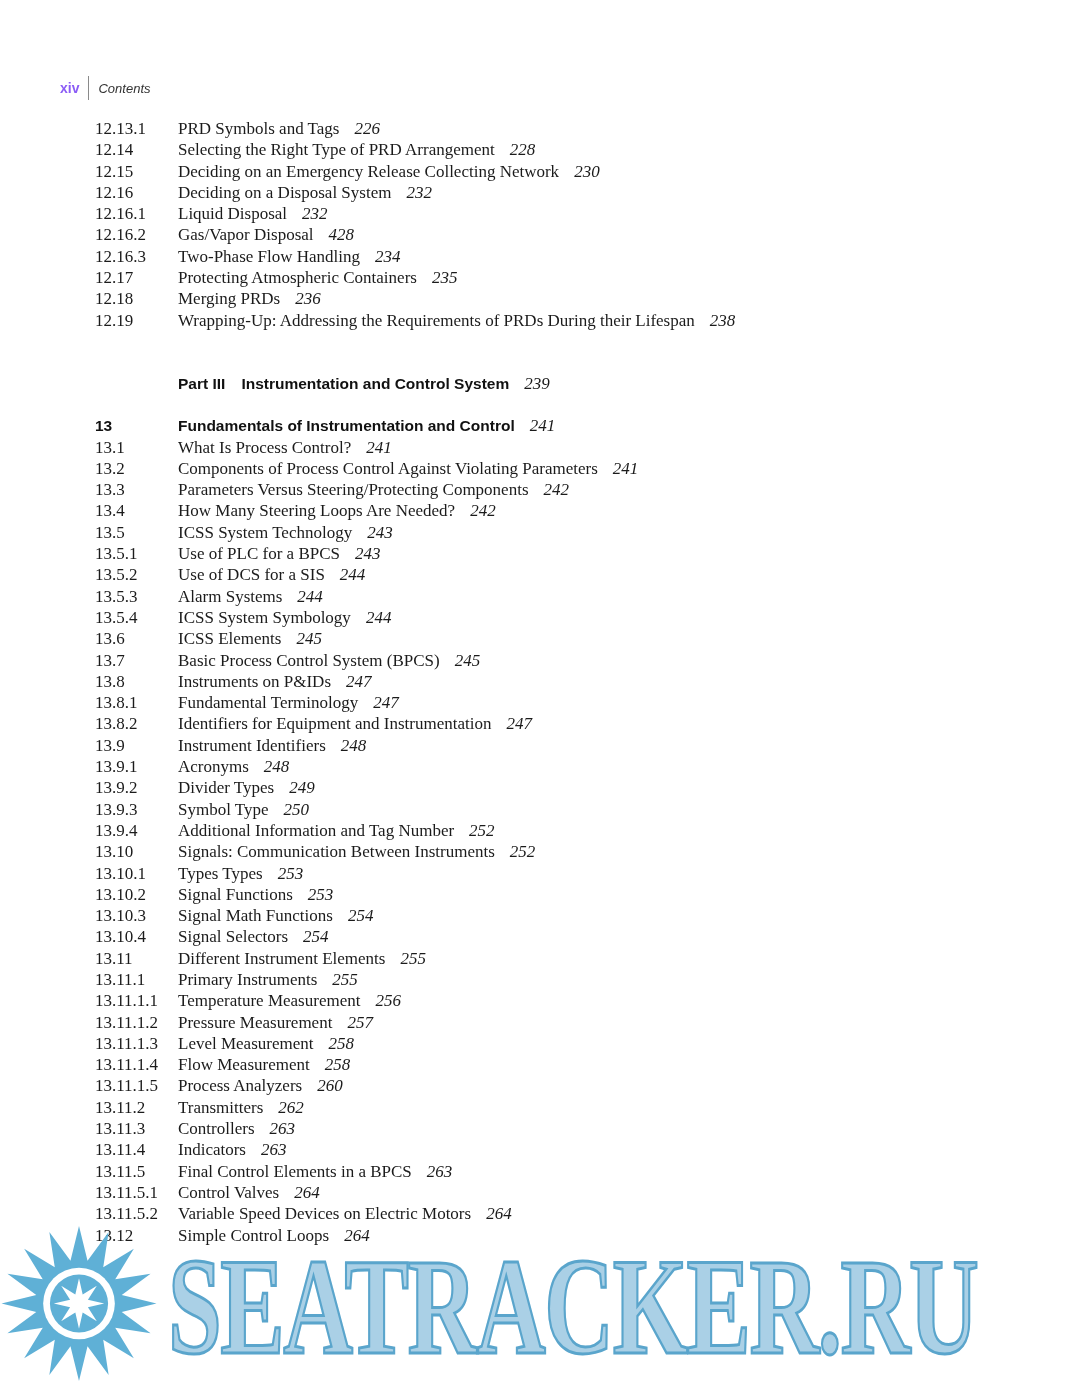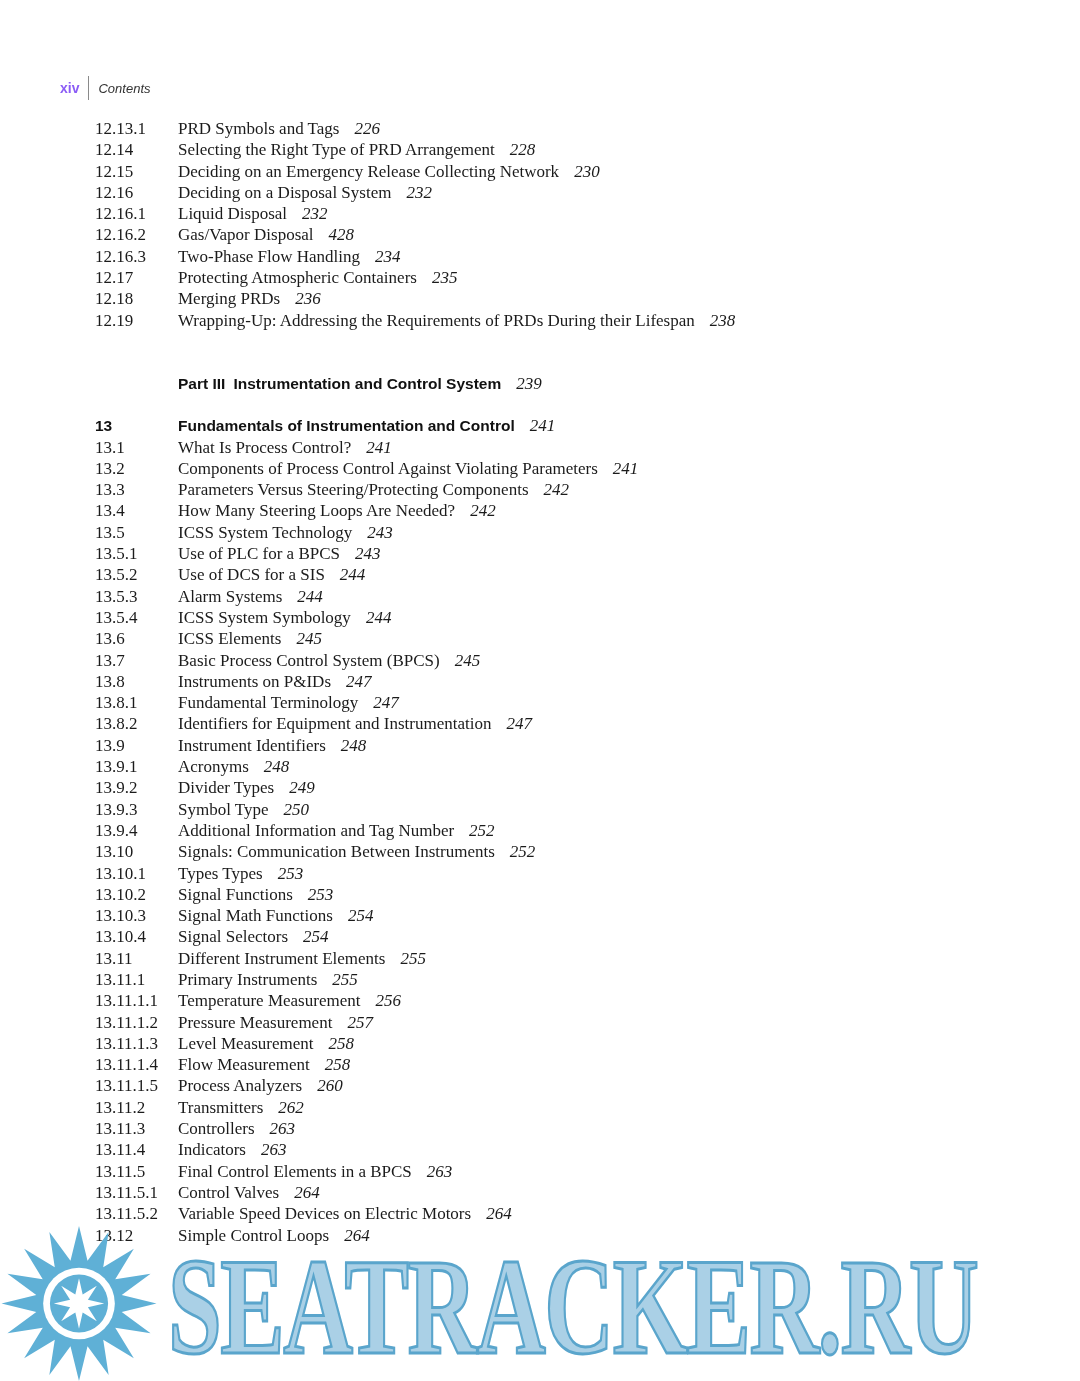--- a/index.html
+++ b/index.html
@@ -26,21 +26,21 @@
 
   .toc { position:absolute; top:118px; left:95px; width:900px; }
   .row {
     display:flex; align-items:flex-start;
     font-size:17px; line-height:21.3px;
     white-space:nowrap;
   }
   .num { width:83px; flex:0 0 83px; }
   .title {}
   .pg { font-style:italic; margin-left:15px; }
-  .part-label { margin-right:8px; }
+  .part-label { margin-right:16px; }
 
   .row.part { margin-top:42px; margin-bottom:21px; }
   .row.part .part-label, .row.part .title,
   .row.chapter .num, .row.chapter .title {
     font-family:"Liberation Sans", sans-serif;
     font-weight:700; font-size:15.5px;
     color:#111;
   }
   .row.part .pg, .row.chapter .pg {
     font-family:"Liberation Serif", serif;

